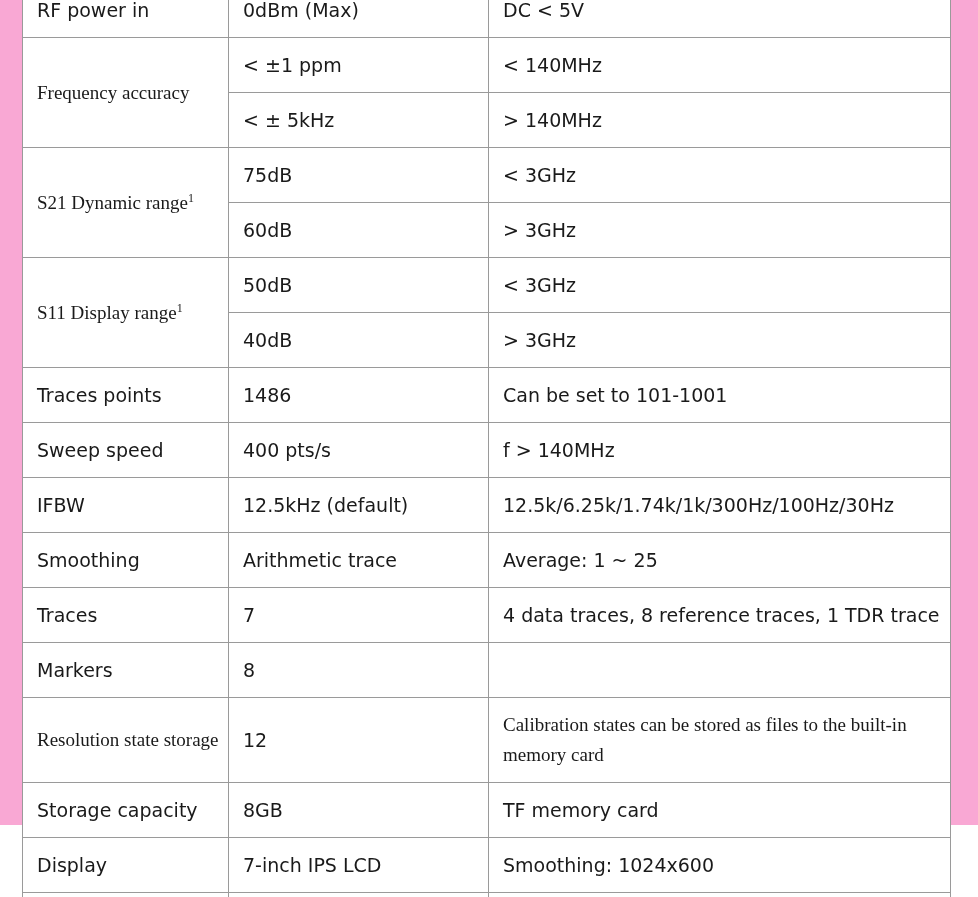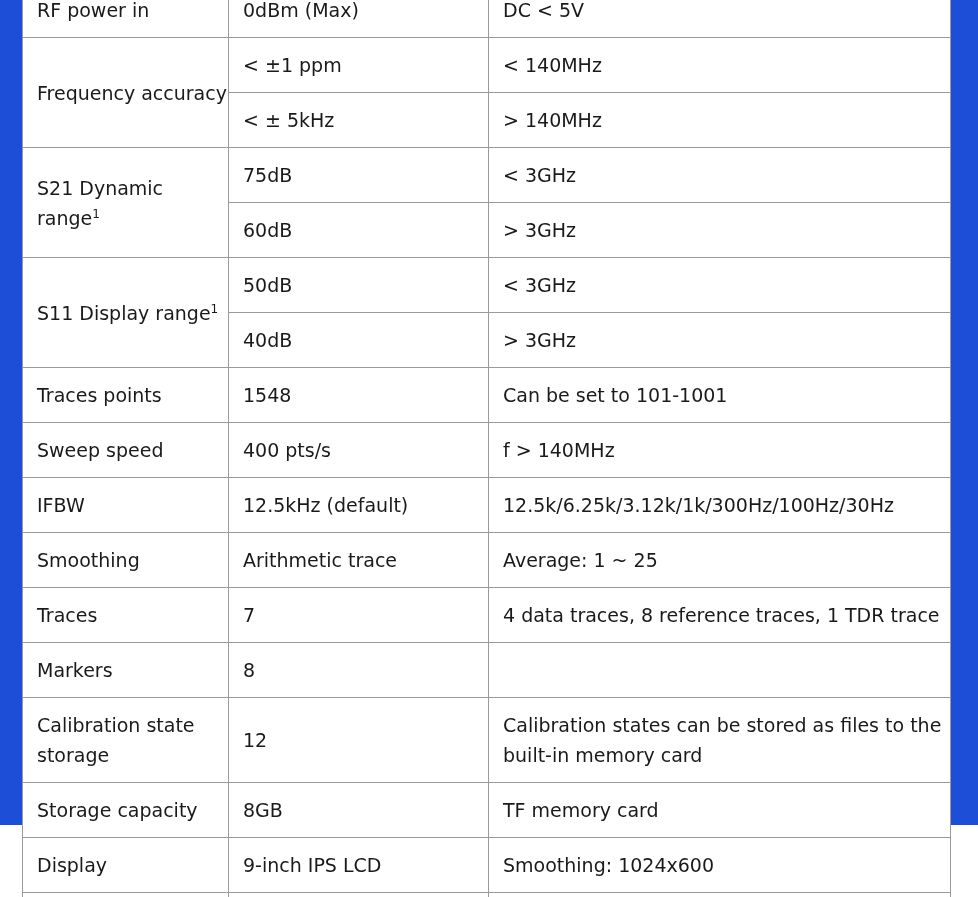--- a/index.html
+++ b/index.html
@@ -11,21 +11,21 @@
     width: 978px;
     height: 897px;
     font-family: "DejaVu Sans", sans-serif;
     color: #1a1a1a;
     overflow: hidden;
   }
   .page {
     position: relative;
     width: 978px;
     height: 825px;
-    background: #1d4ed8;
+    background: #f9a8d4;
     box-sizing: border-box;
   }
   table.spec {
     position: absolute;
     left: 22px;
     top: -18px;
     width: 928px;
     border-collapse: collapse;
     table-layout: fixed;
   }
@@ -47,20 +47,21 @@
   td.value { }
   td.note { }
 
   sup {
     font-size: 12px;
     vertical-align: super;
     line-height: 0;
   }
   .tall-cell {
     line-height: 48px;
+    font-family: Liberation Serif, serif;
   }
   
   .clip-row td {
     padding-top: 12px;
     padding-bottom: 0;
   }
 </style>
 </head>
 <body>
 
@@ -105,34 +106,34 @@
         <td class="value">50dB</td>
         <td class="note">&lt; 3GHz</td>
       </tr>
       <tr>
         <td class="value">40dB</td>
         <td class="note">&gt; 3GHz</td>
       </tr>
 
       <tr>
         <td class="label">Traces points</td>
-        <td class="value">1548</td>
+        <td class="value">1486</td>
         <td class="note">Can be set to 101-1001</td>
       </tr>
 
       <tr>
         <td class="label">Sweep speed</td>
         <td class="value">400 pts/s</td>
         <td class="note">f &gt; 140MHz</td>
       </tr>
 
       <tr>
         <td class="label">IFBW</td>
         <td class="value">12.5kHz (default)</td>
-        <td class="note">12.5k/6.25k/3.12k/1k/300Hz/100Hz/30Hz</td>
+        <td class="note">12.5k/6.25k/1.74k/1k/300Hz/100Hz/30Hz</td>
       </tr>
 
       <tr>
         <td class="label">Smoothing</td>
         <td class="value">Arithmetic trace</td>
         <td class="note">Average: 1 ~ 25</td>
       </tr>
 
       <tr>
         <td class="label">Traces</td>
@@ -140,34 +141,34 @@
         <td class="note">4 data traces, 8 reference traces, 1 TDR trace</td>
       </tr>
 
       <tr>
         <td class="label">Markers</td>
         <td class="value">8</td>
         <td class="note"></td>
       </tr>
 
       <tr>
-        <td class="label tall-cell">Calibration state storage</td>
+        <td class="label tall-cell">Resolution state storage</td>
         <td class="value">12</td>
         <td class="note tall-cell">Calibration states can be stored as files to the built-in memory card</td>
       </tr>
 
       <tr>
         <td class="label">Storage capacity</td>
         <td class="value">8GB</td>
         <td class="note">TF memory card</td>
       </tr>
 
       <tr>
         <td class="label">Display</td>
-        <td class="value">9-inch IPS LCD</td>
+        <td class="value">7-inch IPS LCD</td>
         <td class="note">Smoothing: 1024x600</td>
       </tr>
 
       <tr class="clip-row">
         <td class="label">Operating mode</td>
         <td class="value">Capacitive touch and</td>
         <td class="note"></td>
       </tr>
 
     </tbody>

